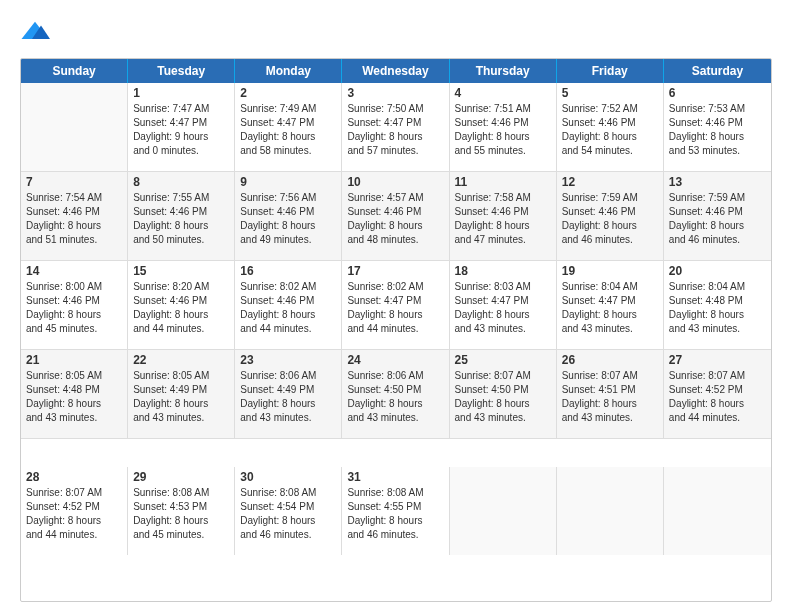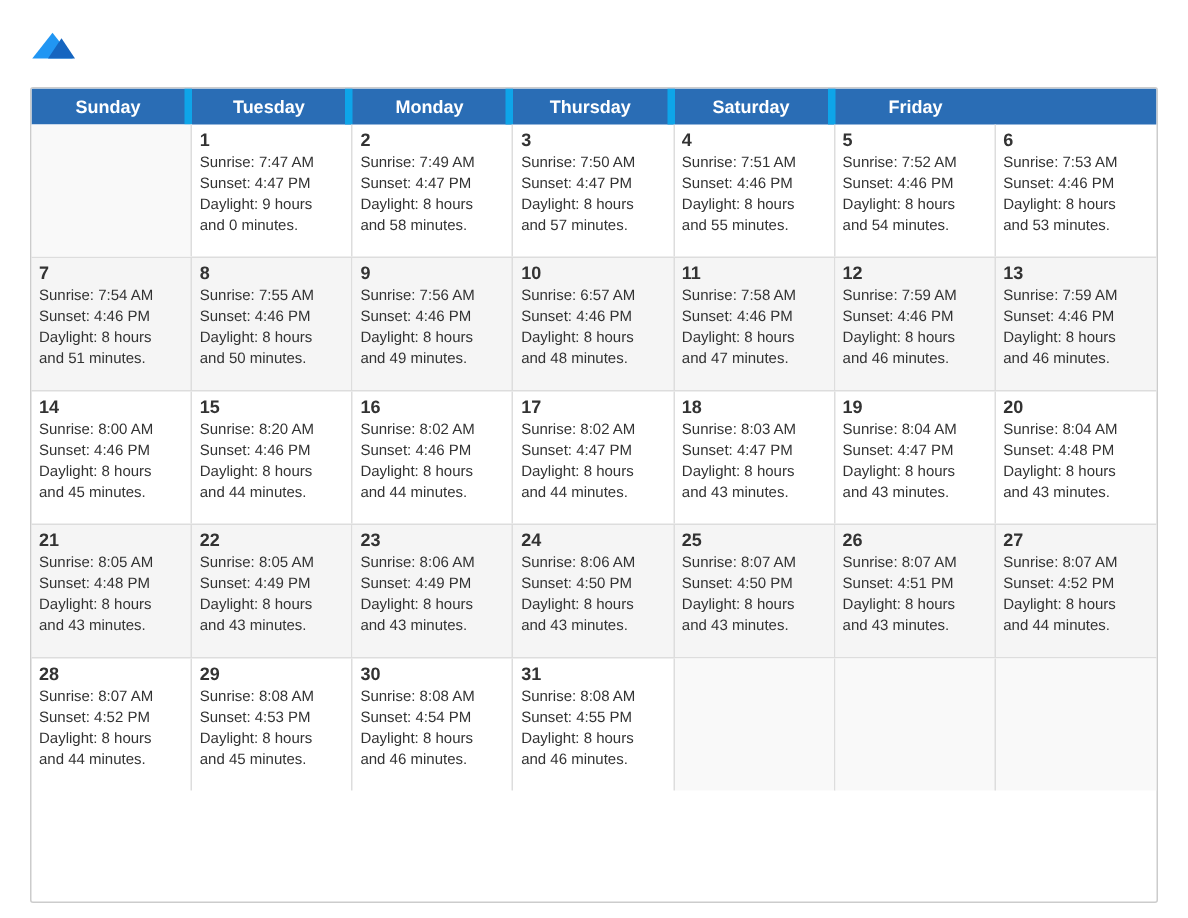--- a/index.html
+++ b/index.html
@@ -65,33 +65,33 @@
       display: grid;
       grid-template-columns: repeat(7, 1fr);
       background: #2a6db5;
     }
     .cal-header-cell {
       color: #fff;
       font-weight: bold;
       font-size: 12px;
       padding: 5px 4px;
       text-align: center;
-      border-right: 5px solid #0ea5e9;
+      border-right: 1px solid #0ea5e9;
     }
     .cal-header-cell:last-child { border-right: none; }
     .cal-body {
       display: flex;
       flex-direction: column;
     }
     .cal-row {
       display: grid;
       grid-template-columns: repeat(7, 1fr);
       border-bottom: 1px solid #ddd;
     }
-    .cal-row:last-child { border-bottom: none; }
+    .cal-row:last-child { border-bottom: none; margin-top: 28px; }
     .cal-cell {
       border-right: 1px solid #ddd;
       padding: 3px 5px 4px 5px;
       min-height: 88px;
       vertical-align: top;
       font-size: 10px;
       color: #333;
     }
     .cal-cell:last-child { border-right: none; }
     .cal-cell.empty { background: #f9f9f9; }
@@ -130,23 +130,24 @@
       <h1></h1>
       <h2></h2>
     </div>
   </div>
 
   <div class="calendar">
     <div class="cal-header">
     <div class="cal-header-cell">Sunday</div>
         <div class="cal-header-cell">Tuesday</div>
         <div class="cal-header-cell">Monday</div>
+        <div class="cal-header-cell">Wednesday</div>
         <div class="cal-header-cell">Thursday</div>
+        <div class="cal-header-cell">Friday</div>
         <div class="cal-header-cell">Saturday</div>
-        <div class="cal-header-cell">Friday</div>
       </div>
     <div class="cal-body">
     <div class="cal-row">
           <div class="cal-cell empty"></div>
           <div class="cal-cell">
             <div class="day-num">1</div>
             <div class="cell-text">
               <div>Sunrise: 7:47 AM</div>
               <div>Sunset: 4:47 PM</div>
               <div>Daylight: 9 hours</div>
@@ -223,21 +224,21 @@
             <div class="cell-text">
               <div>Sunrise: 7:56 AM</div>
               <div>Sunset: 4:46 PM</div>
               <div>Daylight: 8 hours</div>
               <div>and 49 minutes.</div>
             </div>
           </div>
           <div class="cal-cell">
             <div class="day-num">10</div>
             <div class="cell-text">
-              <div>Sunrise: 6:57 AM</div>
+              <div>Sunrise: 4:57 AM</div>
               <div>Sunset: 4:46 PM</div>
               <div>Daylight: 8 hours</div>
               <div>and 48 minutes.</div>
             </div>
           </div>
           <div class="cal-cell">
             <div class="day-num">11</div>
             <div class="cell-text">
               <div>Sunrise: 7:58 AM</div>
               <div>Sunset: 4:46 PM</div>

